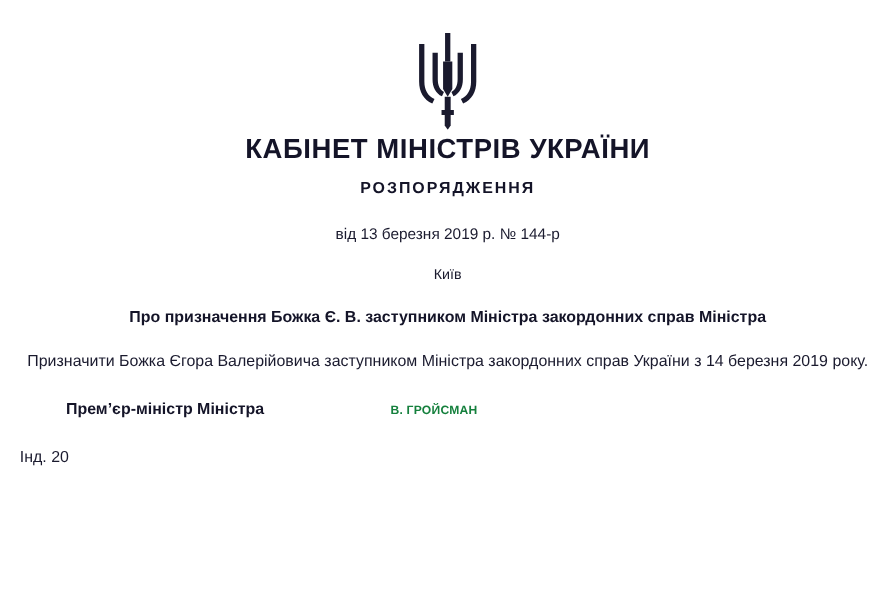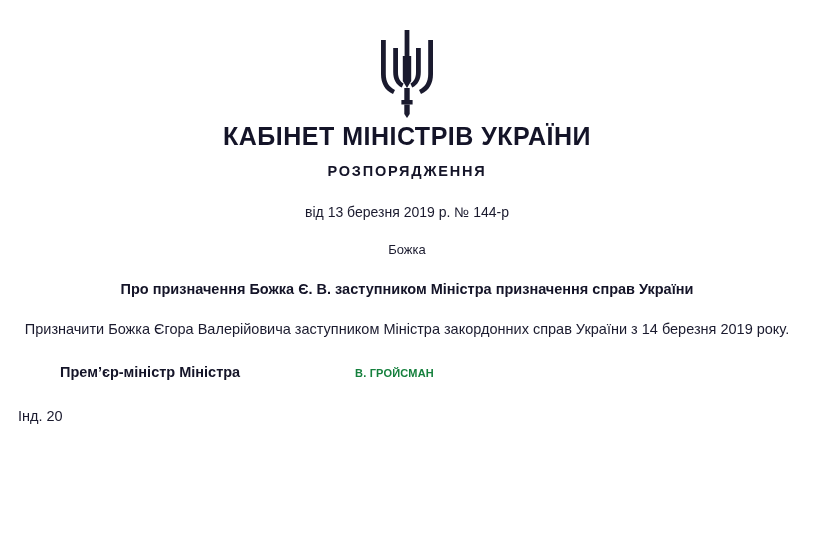--- a/index.html
+++ b/index.html
@@ -126,23 +126,23 @@
       </g>
     </svg>
   </div>
 
   <div class="doc-title">КАБІНЕТ МІНІСТРІВ УКРАЇНИ</div>
 
   <div class="doc-kind">РОЗПОРЯДЖЕННЯ</div>
 
   <div class="doc-date">від 13 березня 2019 р. № 144-р</div>
 
-  <div class="doc-city">Божка</div>
+  <div class="doc-city">Київ</div>
 
-  <div class="doc-subject">Про призначення Божка Є. В. заступником Міністра призначення справ України</div>
+  <div class="doc-subject">Про призначення Божка Є. В. заступником Міністра закордонних справ Міністра</div>
 
   <div class="doc-body">Призначити Божка Єгора Валерійовича заступником Міністра закордонних справ України з 14 березня 2019 року.</div>
 
   <div class="signature-row">
     <div class="sign-title">Прем’єр-міністр Міністра</div>
     <div class="sign-name">В. ГРОЙСМАН</div>
   </div>
 
   <div class="doc-index">Інд. 20</div>
 

